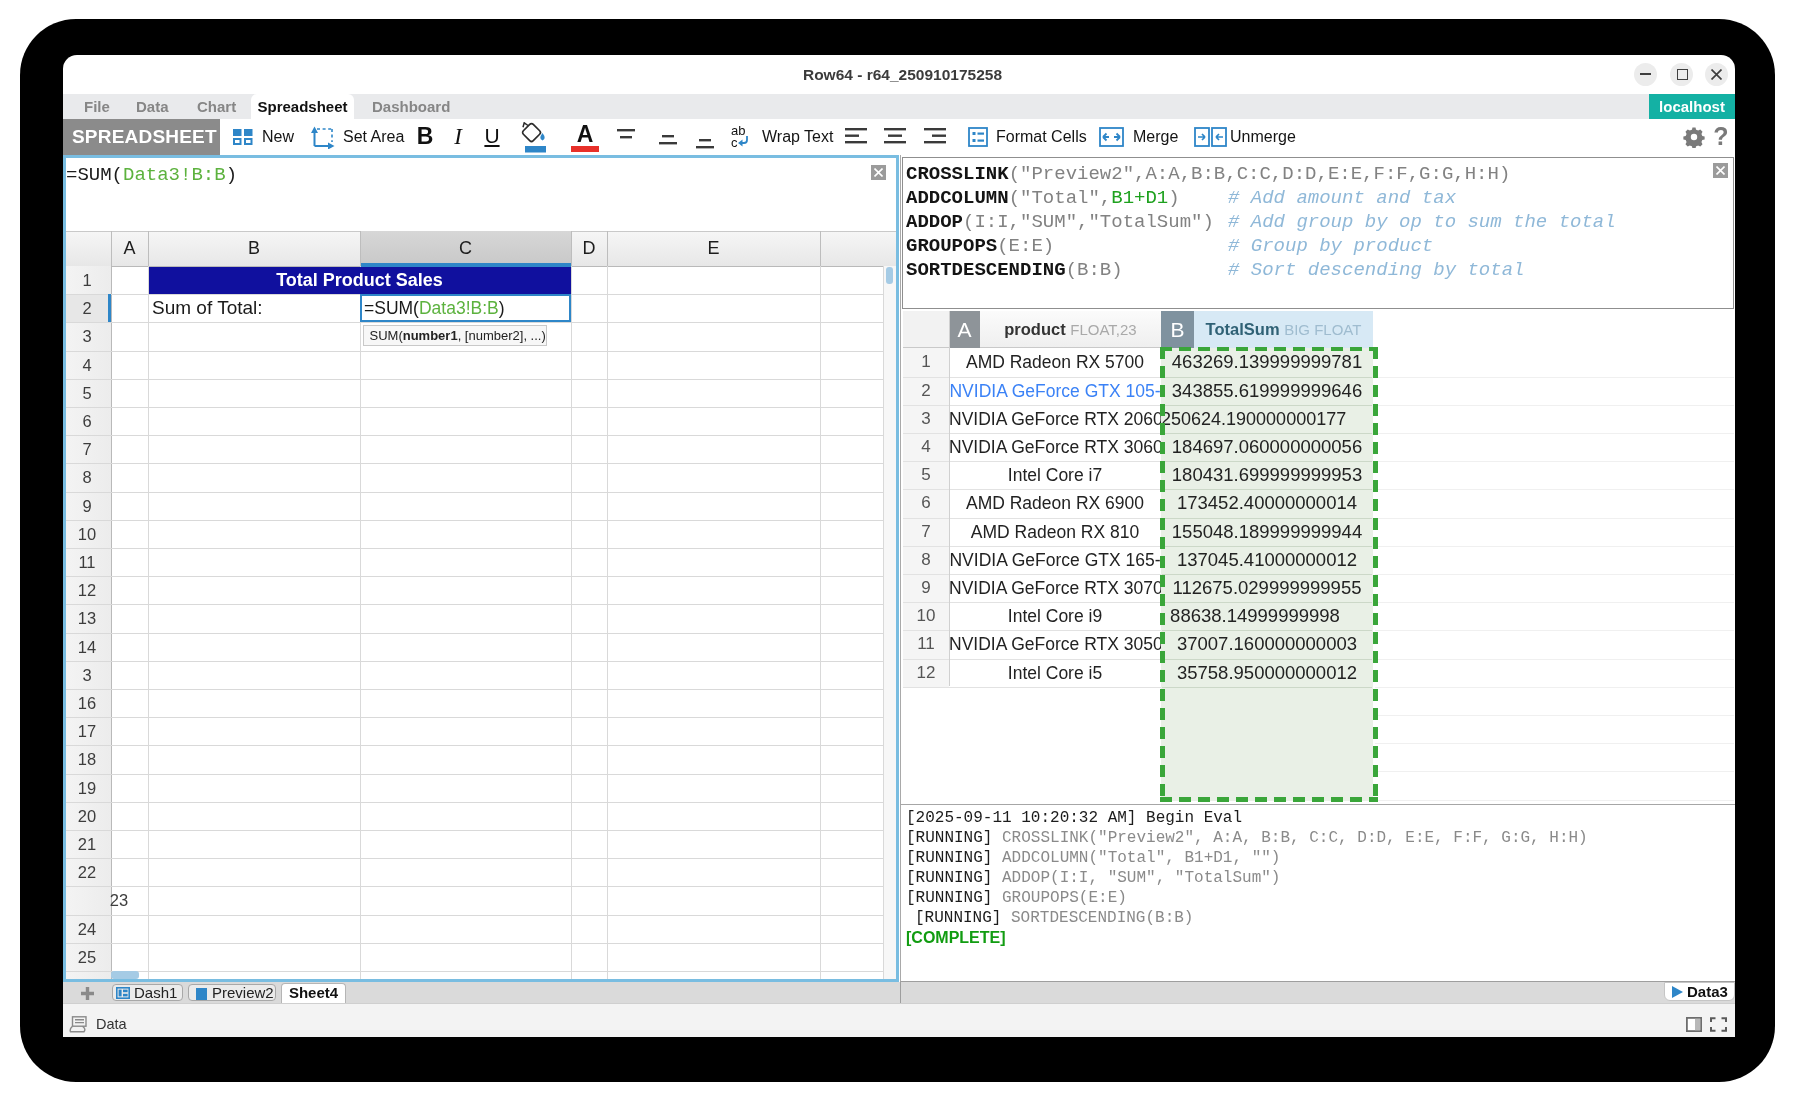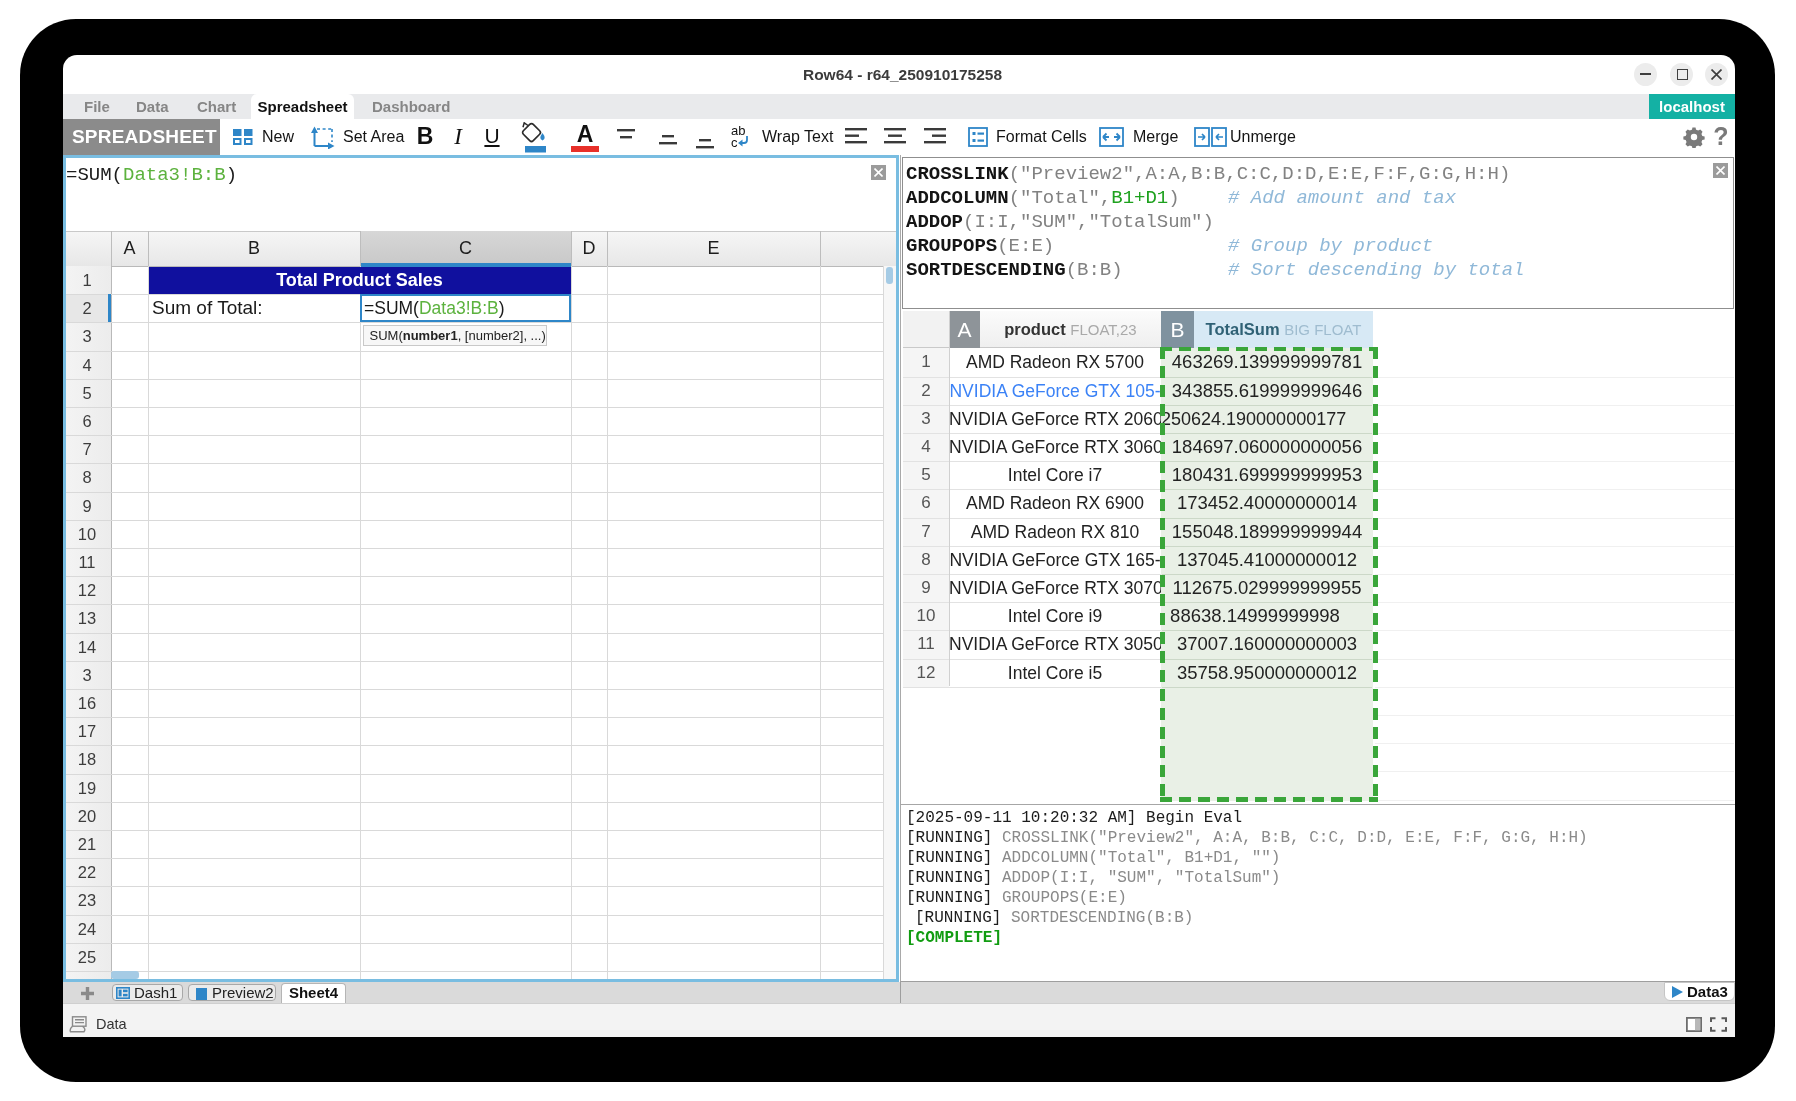--- a/index.html
+++ b/index.html
@@ -181,21 +181,21 @@
 <div class="abs" style="left:63px;top:604.4px;width:48px;height:28.2px;color:#3d3d3d;font-size:16.5px;text-align:center;line-height:28.2px;">13</div>
 <div class="abs" style="left:63px;top:632.6px;width:48px;height:28.2px;color:#3d3d3d;font-size:16.5px;text-align:center;line-height:28.2px;">14</div>
 <div class="abs" style="left:63px;top:660.8px;width:48px;height:28.2px;color:#3d3d3d;font-size:16.5px;text-align:center;line-height:28.2px;">3</div>
 <div class="abs" style="left:63px;top:689px;width:48px;height:28.2px;color:#3d3d3d;font-size:16.5px;text-align:center;line-height:28.2px;">16</div>
 <div class="abs" style="left:63px;top:717.2px;width:48px;height:28.2px;color:#3d3d3d;font-size:16.5px;text-align:center;line-height:28.2px;">17</div>
 <div class="abs" style="left:63px;top:745.4px;width:48px;height:28.2px;color:#3d3d3d;font-size:16.5px;text-align:center;line-height:28.2px;">18</div>
 <div class="abs" style="left:63px;top:773.6px;width:48px;height:28.2px;color:#3d3d3d;font-size:16.5px;text-align:center;line-height:28.2px;">19</div>
 <div class="abs" style="left:63px;top:801.8px;width:48px;height:28.2px;color:#3d3d3d;font-size:16.5px;text-align:center;line-height:28.2px;">20</div>
 <div class="abs" style="left:63px;top:830px;width:48px;height:28.2px;color:#3d3d3d;font-size:16.5px;text-align:center;line-height:28.2px;">21</div>
 <div class="abs" style="left:63px;top:858.2px;width:48px;height:28.2px;color:#3d3d3d;font-size:16.5px;text-align:center;line-height:28.2px;">22</div>
-<div class="abs" style="left:63px;top:886.4px;width:48px;height:28.2px;color:#3d3d3d;font-size:16.5px;text-align:center;line-height:28.2px;">23</div>
+<div class="abs" style="left:63px;top:886.4px;width:48px;height:28.2px;color:#3d3d3d;font-size:16.5px;text-align:center;line-height:28.2px;padding-left:32px;">23</div>
 <div class="abs" style="left:63px;top:914.6px;width:48px;height:28.2px;color:#3d3d3d;font-size:16.5px;text-align:center;line-height:28.2px;">24</div>
 <div class="abs" style="left:63px;top:942.8px;width:48px;height:28.2px;color:#3d3d3d;font-size:16.5px;text-align:center;line-height:28.2px;">25</div>
 <div class="abs" style="left:148px;top:266px;width:1px;height:713px;background:#d9d9d9;"></div>
 <div class="abs" style="left:360px;top:266px;width:1px;height:713px;background:#d9d9d9;"></div>
 <div class="abs" style="left:571px;top:266px;width:1px;height:713px;background:#d9d9d9;"></div>
 <div class="abs" style="left:607px;top:266px;width:1px;height:713px;background:#d9d9d9;"></div>
 <div class="abs" style="left:820px;top:266px;width:1px;height:713px;background:#d9d9d9;"></div>
 <div class="abs" style="left:883px;top:266px;width:1px;height:713px;background:#d9d9d9;"></div>
 <div class="abs" style="left:884px;top:266px;width:11.5px;height:713px;background:#f7f7f7;"></div>
 <div class="abs" style="left:885.5px;top:267px;width:7.5px;height:16.5px;background:#a5cbe5;border-radius:3px;"></div>
@@ -210,20 +210,21 @@
 <div class="abs" style="left:899.5px;top:155px;width:1.5px;height:827px;background:#a9a9a9;"></div>
 <div class="abs" style="left:902px;top:157px;width:832px;height:152px;background:#fff;border:1px solid #8f8f8f;box-sizing:border-box;"></div>
 <div class="abs" style="left:1713px;top:163px;width:15px;height:15px;background:#9b9b9b;"></div>
 <svg class="abs" style="left:1716px;top:166px" width="9" height="9">
       <path d="M0.5 0.5 L8.5 8.5 M8.5 0.5 L0.5 8.5" stroke="#fff" stroke-width="1.6"></path>
     </svg>
 <div class="abs" style="left:906px;top:162px;height:24px;line-height:24px;font-family:'Liberation Mono',monospace;font-size:19px;white-space:pre;"><span style="color:#141414;font-weight:bold">CROSSLINK</span><span style="color:#828282">("Preview2",A:A,B:B,C:C,D:D,E:E,F:F,G:G,H:H)</span></div>
 <div class="abs" style="left:906px;top:186px;height:24px;line-height:24px;font-family:'Liberation Mono',monospace;font-size:19px;white-space:pre;"><span style="color:#141414;font-weight:bold">ADDCOLUMN</span><span style="color:#828282">("Total",<span style="color:#1ea11e">B1+D1</span>)</span></div>
 <div class="abs" style="left:1228px;top:186px;height:24px;line-height:24px;font-family:'Liberation Mono',monospace;font-size:19px;font-style:italic;color:#8fb8d8;white-space:pre;"># Add amount and tax</div>
 <div class="abs" style="left:906px;top:210px;height:24px;line-height:24px;font-family:'Liberation Mono',monospace;font-size:19px;white-space:pre;"><span style="color:#141414;font-weight:bold">ADDOP</span><span style="color:#828282">(I:I,"SUM","TotalSum")</span></div>
+<div class="abs" style="left:1228px;top:210px;height:24px;line-height:24px;font-family:'Liberation Mono',monospace;font-size:19px;font-style:italic;color:#8fb8d8;white-space:pre;"># Add group by op to sum the total</div>
 <div class="abs" style="left:906px;top:234px;height:24px;line-height:24px;font-family:'Liberation Mono',monospace;font-size:19px;white-space:pre;"><span style="color:#141414;font-weight:bold">GROUPOPS</span><span style="color:#828282">(E:E)</span></div>
 <div class="abs" style="left:1228px;top:234px;height:24px;line-height:24px;font-family:'Liberation Mono',monospace;font-size:19px;font-style:italic;color:#8fb8d8;white-space:pre;"># Group by product</div>
 <div class="abs" style="left:906px;top:258px;height:24px;line-height:24px;font-family:'Liberation Mono',monospace;font-size:19px;white-space:pre;"><span style="color:#141414;font-weight:bold">SORTDESCENDING</span><span style="color:#828282">(B:B)</span></div>
 <div class="abs" style="left:1228px;top:258px;height:24px;line-height:24px;font-family:'Liberation Mono',monospace;font-size:19px;font-style:italic;color:#8fb8d8;white-space:pre;"># Sort descending by total</div>
 <div class="abs" style="left:903px;top:311px;width:46px;height:37px;background:#f2f2f2;border-bottom:1px solid #c9c9c9;box-sizing:border-box;"></div>
 <div class="abs" style="left:949px;top:311px;width:31px;height:37px;background:#8e9499;color:#fff;font-size:21px;text-align:center;line-height:37px;">A</div>
 <div class="abs" style="left:980px;top:311px;width:181px;height:37px;background:linear-gradient(#fbfbfb,#efefef);border-bottom:1px solid #c9c9c9;box-sizing:border-box;text-align:center;line-height:37px;font-size:16.5px;"><span style="color:#333;font-weight:bold">product</span> <span style="color:#a9a9a9;font-size:15px">FLOAT,23</span></div>
 <div class="abs" style="left:1161px;top:311px;width:33px;height:37px;background:#7f929f;color:#fff;font-size:21px;text-align:center;line-height:37px;">B</div>
 <div class="abs" style="left:1194px;top:311px;width:179px;height:37px;background:#d7e9f5;text-align:center;line-height:37px;font-size:16.5px;"><span style="color:#2f6175;font-weight:bold">TotalSum</span> <span style="color:#9fbccf;font-size:15px">BIG FLOAT</span></div>
 <div class="abs" style="left:903px;top:348.4px;width:46px;height:338.4px;background:#f5f5f5;"></div>
@@ -309,21 +310,21 @@
 <div class="abs" style="left:1373px;top:346.5px;width:4.5px;height:455px;background:repeating-linear-gradient(180deg,#3aa63a 0 12px,rgba(0,0,0,0) 12px 19px);"></div>
 <div class="abs" style="left:1160px;top:346.5px;width:217.5px;height:4.5px;background:repeating-linear-gradient(90deg,#3aa63a 0 12px,rgba(0,0,0,0) 12px 19px);"></div>
 <div class="abs" style="left:1160px;top:797px;width:217.5px;height:4.5px;background:repeating-linear-gradient(90deg,#3aa63a 0 12px,rgba(0,0,0,0) 12px 19px);"></div>
 <div class="abs" style="left:899.5px;top:803.5px;width:835.5px;height:1.5px;background:#a6a6a6;"></div>
 <div class="abs" style="left:906px;top:808px;height:20px;line-height:20px;font-family:'Liberation Mono',monospace;font-size:16px;white-space:pre;"><span style="color:#1c1c1c;font-weight:normal">[2025-09-11 10:20:32 AM] Begin Eval</span><span style="color:#8a8a8a"></span></div>
 <div class="abs" style="left:906px;top:828px;height:20px;line-height:20px;font-family:'Liberation Mono',monospace;font-size:16px;white-space:pre;"><span style="color:#1c1c1c;font-weight:normal">[RUNNING] </span><span style="color:#8a8a8a">CROSSLINK("Preview2", A:A, B:B, C:C, D:D, E:E, F:F, G:G, H:H)</span></div>
 <div class="abs" style="left:906px;top:848px;height:20px;line-height:20px;font-family:'Liberation Mono',monospace;font-size:16px;white-space:pre;"><span style="color:#1c1c1c;font-weight:normal">[RUNNING] </span><span style="color:#8a8a8a">ADDCOLUMN("Total", B1+D1, "")</span></div>
 <div class="abs" style="left:906px;top:868px;height:20px;line-height:20px;font-family:'Liberation Mono',monospace;font-size:16px;white-space:pre;"><span style="color:#1c1c1c;font-weight:normal">[RUNNING] </span><span style="color:#8a8a8a">ADDOP(I:I, "SUM", "TotalSum")</span></div>
 <div class="abs" style="left:906px;top:888px;height:20px;line-height:20px;font-family:'Liberation Mono',monospace;font-size:16px;white-space:pre;"><span style="color:#1c1c1c;font-weight:normal">[RUNNING] </span><span style="color:#8a8a8a">GROUPOPS(E:E)</span></div>
 <div class="abs" style="left:906px;top:908px;height:20px;line-height:20px;font-family:'Liberation Mono',monospace;font-size:16px;white-space:pre;margin-left:9px;"><span style="color:#1c1c1c;font-weight:normal">[RUNNING] </span><span style="color:#8a8a8a">SORTDESCENDING(B:B)</span></div>
-<div class="abs" style="left:906px;top:928px;height:20px;line-height:20px;font-family:Liberation Mono, monospace;font-size:16px;white-space:pre;"><span style="color:#119c11;font-weight:bold">[COMPLETE]</span><span style="color:#8a8a8a"></span></div>
+<div class="abs" style="left:906px;top:928px;height:20px;line-height:20px;font-family:Liberation Sans, sans-serif;font-size:16px;white-space:pre;"><span style="color:#119c11;font-weight:bold">[COMPLETE]</span><span style="color:#8a8a8a"></span></div>
 <div class="abs" style="left:899.5px;top:981px;width:835.5px;height:1px;background:#9e9e9e;"></div>
 <div class="abs" style="left:63px;top:982px;width:1672px;height:21px;background:#dadada;"></div>
 <div class="abs" style="left:899.5px;top:982px;width:1.5px;height:21px;background:#9e9e9e;"></div>
 <svg class="abs" style="left:81px;top:987px" width="13" height="13">
       <path d="M6.5 0 V13 M0 6.5 H13" stroke="#8a8a8a" stroke-width="3.4"></path>
     </svg>
 <div class="abs" style="left:111.5px;top:984px;width:71px;height:17px;background:#ebebeb;border:1px solid #a8a8a8;border-radius:4px;box-sizing:border-box;"></div>
 <svg class="abs" style="left:116px;top:986.5px" width="14" height="12">
       <rect x="0.8" y="0.8" width="12.4" height="10.4" fill="none" stroke="#2e86c8" stroke-width="1.6"></rect>
       <rect x="2.6" y="2.6" width="3" height="6.8" fill="#2e86c8"></rect>

